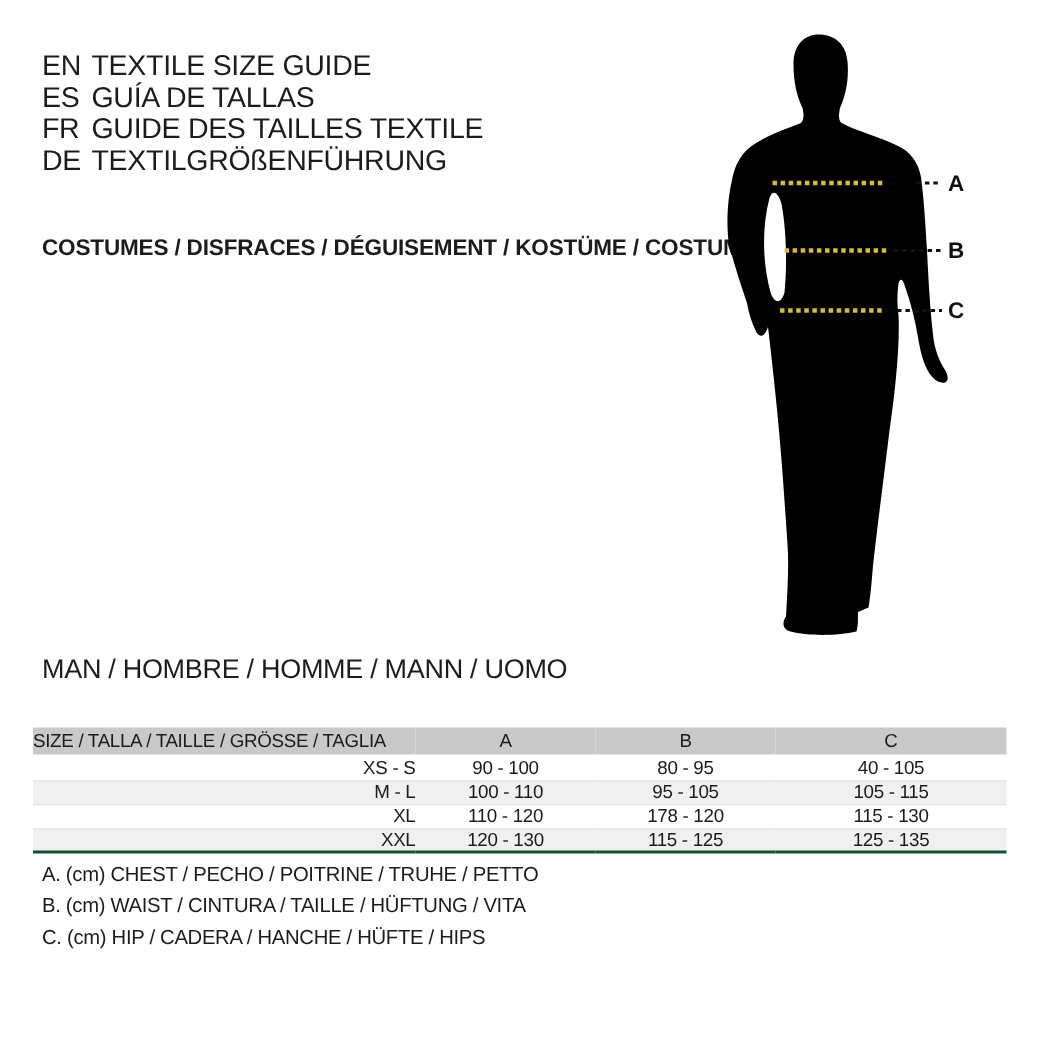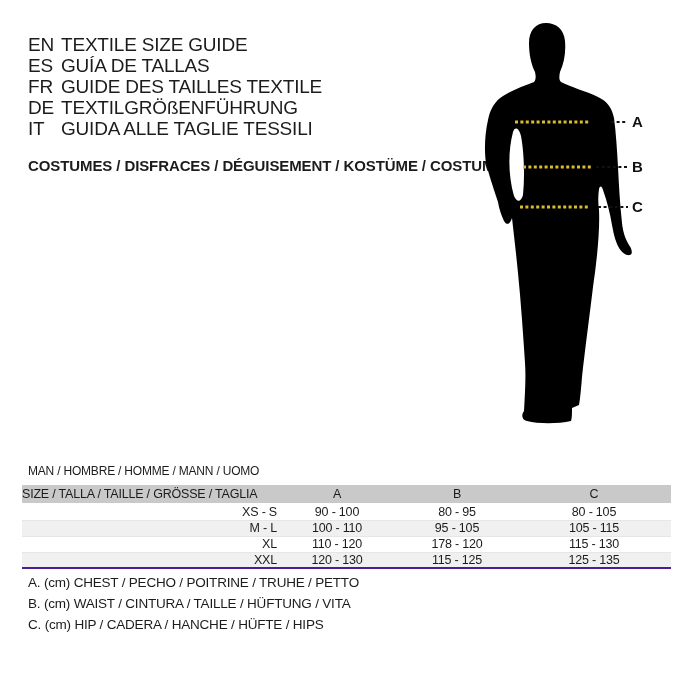--- a/index.html
+++ b/index.html
@@ -10,25 +10,25 @@
   
   .langs{position:absolute;left:28px;top:34px;font-size:19px;line-height:21px;letter-spacing:-0.2px;}
   .lang-row{white-space:nowrap;}
   .lang-code{display:inline-block;width:33px;}
   
   .category{position:absolute;left:28px;top:157px;font-size:15px;font-weight:bold;letter-spacing:-0.1px;white-space:nowrap;}
   
   .figure{position:absolute;left:480px;top:15px;}
   .figure text{font-family:"Liberation Sans", sans-serif;font-weight:bold;font-size:15px;fill:#111;}
   
-  .man-title{position:absolute;left:28px;top:464px;font-size:12px;letter-spacing:-0.2px;white-space:nowrap;}
+  .man-title{position:absolute;left:28px;top:436px;font-size:18px;letter-spacing:-0.2px;white-space:nowrap;}
   table.size-table{
     position:absolute;left:22px;top:485px;width:649px;
     border-collapse:collapse;table-layout:fixed;font-size:12.5px;letter-spacing:-0.2px;
-    border-bottom:2px solid #4c1d95;
+    border-bottom:2px solid #14532d;
   }
   table.size-table th, table.size-table td{padding:0;font-weight:normal;}
   tr.head-row{height:19px;background:#c9c9c9;}
   tr.head-row th{border-bottom:2px solid #ffffff;}
   th.size-h{text-align:left;padding-left:6px;}
   th.col-h{text-align:center;}
   tr.body-row{height:16px;}
   tr.body-row + tr.body-row td{border-top:1px solid #e6e6e6;}
   tr.body-row.alt{background:#f0f0f0;}
   td.size-c{text-align:right;padding-left:6px;}
@@ -48,23 +48,20 @@
       <span class="lang-code">EN</span><span>TEXTILE SIZE GUIDE</span>
     </div>
     <div class="lang-row">
       <span class="lang-code">ES</span><span>GUÍA DE TALLAS</span>
     </div>
     <div class="lang-row">
       <span class="lang-code">FR</span><span>GUIDE DES TAILLES TEXTILE</span>
     </div>
     <div class="lang-row">
       <span class="lang-code">DE</span><span>TEXTILGRÖßENFÜHRUNG</span>
-    </div>
-    <div class="lang-row">
-      <span class="lang-code">IT</span><span>GUIDA ALLE TAGLIE TESSILI</span>
     </div>
   </div>
 
   <div class="category">COSTUMES / DISFRACES / DÉGUISEMENT / KOSTÜME / COSTUMI</div>
 
   <svg class="figure" width="175" height="430" viewBox="0 0 175 430">
     <path fill="#000000" fill-rule="evenodd" d="
       M 66,8
       C 76,8 84,14 85,26
       C 86,38 84,48 80,57
@@ -133,21 +130,21 @@
         <tr class="head-row">
       <th class="size-h">SIZE / TALLA / TAILLE / GRÖSSE / TAGLIA</th>
       <th class="col-h">A</th>
       <th class="col-h">B</th>
       <th class="col-h last-col">C</th>
     </tr>
     <tr class="body-row">
       <td class="size-c">XS - S</td>
       <td class="val-c">90 - 100</td>
       <td class="val-c">80 - 95</td>
-      <td class="val-c last-col">80 - 105</td>
+      <td class="val-c last-col">40 - 105</td>
     </tr>
     <tr class="body-row alt">
       <td class="size-c">M - L</td>
       <td class="val-c">100 - 110</td>
       <td class="val-c">95 - 105</td>
       <td class="val-c last-col">105 - 115</td>
     </tr>
     <tr class="body-row">
       <td class="size-c">XL</td>
       <td class="val-c">110 - 120</td>

